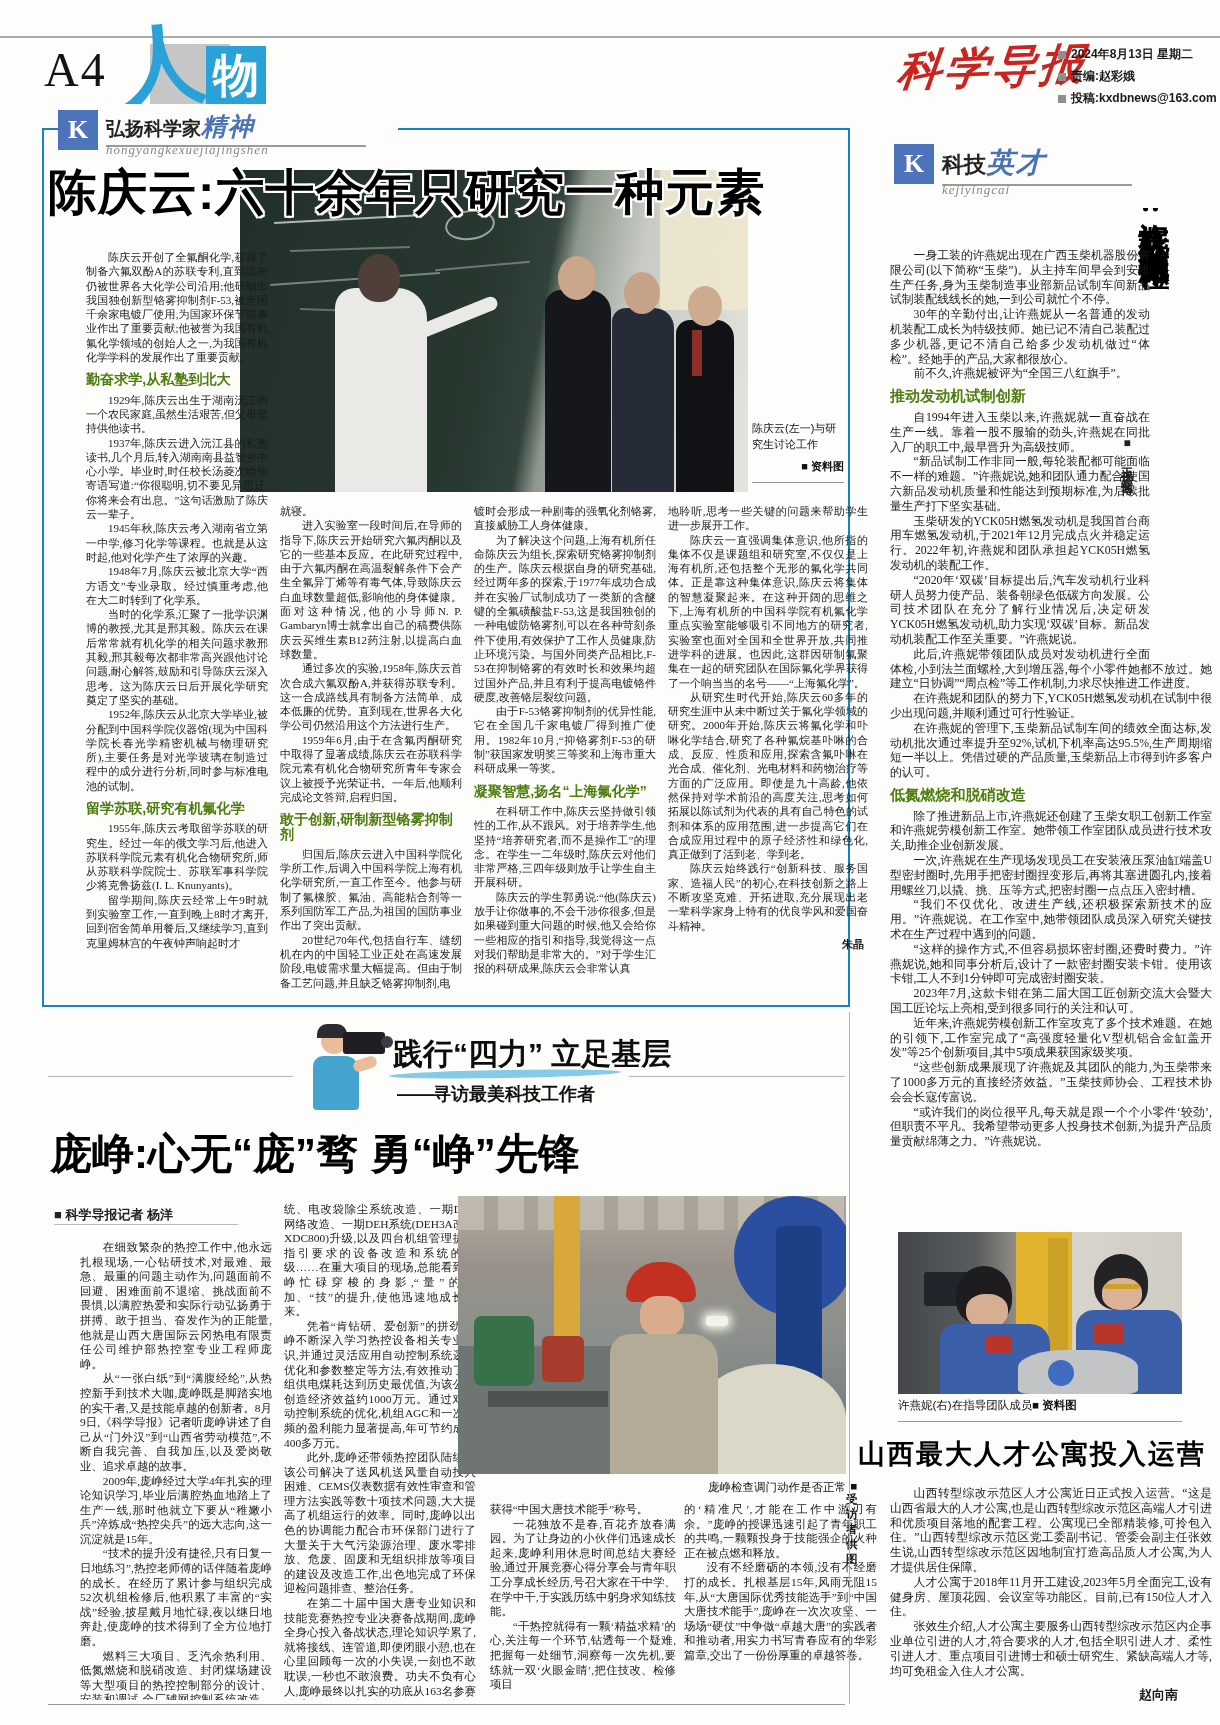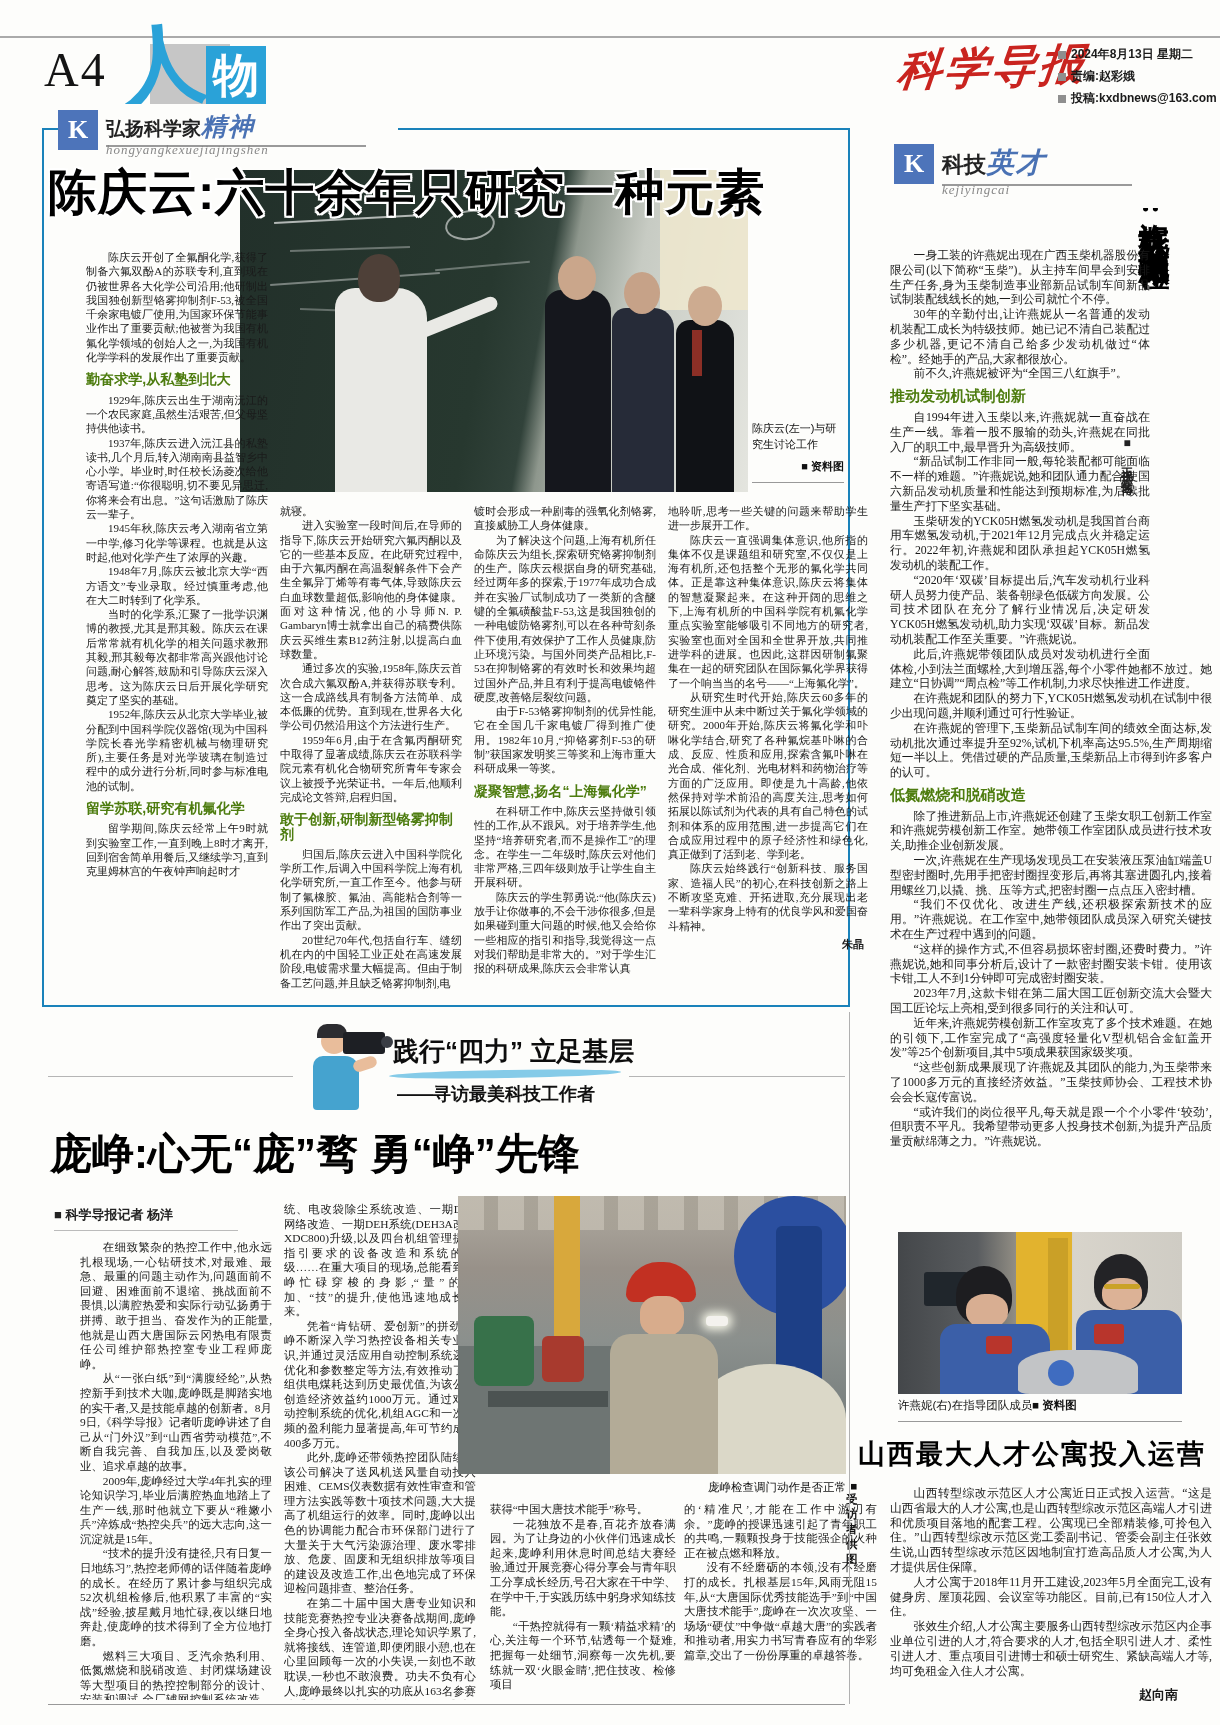--- a/index.html
+++ b/index.html
@@ -44,28 +44,28 @@
   .a1-caption{left:752px;top:420px;width:92px;font-family:"Liberation Sans",sans-serif;font-size:11px;line-height:16px;color:#111;}
   .a1-caption .credit{font-weight:bold;margin-top:6px;text-align:right;padding-bottom:8px;border-bottom:1px solid #999;}
 
   
   .photo{position:absolute;overflow:hidden;background:#8b8b88;}
   .chalk{background:rgba(255,255,255,.65);height:2px;}
 
   
   .mid-line{left:48px;top:1076px;width:797px;height:1px;background:#b5b5b5;}
   .mid-badge{left:293px;top:1012px;width:336px;height:106px;background:#fdfdfb;}
-  .mb-t1{position:absolute;left:100px;top:22px;font-family:"Liberation Sans",sans-serif;font-size:26px;font-weight:900;color:#0d0d0d;white-space:nowrap;}
+  .mb-t1{position:absolute;left:100px;top:22px;font-family:"Liberation Sans",sans-serif;font-size:30px;font-weight:900;color:#0d0d0d;white-space:nowrap;}
   .mb-swoosh{position:absolute;left:96px;top:58px;width:232px;height:8px;background:#85cbe8;border-radius:50%;transform:rotate(-1deg);}
   .mb-t2{position:absolute;left:104px;top:70px;font-family:"Liberation Sans",sans-serif;font-size:18px;font-weight:900;color:#111;white-space:nowrap;}
 
   
   .a4-title{left:50px;top:1126px;font-family:"Liberation Sans",sans-serif;font-size:42px;font-weight:900;color:#000;white-space:nowrap;letter-spacing:0;}
   .a4-byline{left:54px;top:1206px;width:184px;font-family:"Liberation Sans",sans-serif;font-size:13px;font-weight:bold;color:#222;
-      border-bottom:1px solid #bbb;padding-bottom:6px;display:flex;align-items:center;}
+      border-bottom:1px solid #bbb;display:flex;align-items:center;}
   .a4col{font-size:11.4px;line-height:14.6px;}
   .a4-caption{left:458px;top:1480px;width:388px;text-align:right;font-family:"Liberation Sans",sans-serif;font-size:11.5px;color:#111;}
   .a4-caption b{display:inline;font-weight:bold;}
   .bot-rule{left:48px;top:1704px;width:797px;height:1px;background:#999;}
   .vsep{left:849px;top:1012px;width:1px;height:692px;background:#b0b0b0;}
 
   
   .a2-badge{left:894px;top:138px;}
   .a2-body{left:858px;top:248px;width:322px;height:984px;font-size:11.8px;line-height:14.8px;}
   .a2-float{float:right;width:62px;height:400px;}
@@ -150,20 +150,21 @@
   <div class="ncol a1col" style="left:54px;top:250px;width:182px;height:748px;">
       <div class="np">陈庆云开创了全氟酮化学,获得了制备六氟双酚A的苏联专利,直到现在仍被世界各大化学公司沿用;他研制出我国独创新型铬雾抑制剂F-53,被全国千余家电镀厂使用,为国家环保节能事业作出了重要贡献;他被誉为我国有机氟化学领域的创始人之一,为我国有机化学学科的发展作出了重要贡献。</div>
       <div class="nh">勤奋求学,从私塾到北大</div>
       <div class="np">1929年,陈庆云出生于湖南沅江的一个农民家庭,虽然生活艰苦,但父母坚持供他读书。</div>
       <div class="np">1937年,陈庆云进入沅江县的私塾读书,几个月后,转入湖南南县益智乡中心小学。毕业时,时任校长汤菱次给他寄语写道:“你很聪明,切不要见异思迁,你将来会有出息。”这句话激励了陈庆云一辈子。</div>
       <div class="np">1945年秋,陈庆云考入湖南省立第一中学,修习化学等课程。也就是从这时起,他对化学产生了浓厚的兴趣。</div>
       <div class="np">1948年7月,陈庆云被北京大学“西方语文”专业录取。经过慎重考虑,他在大二时转到了化学系。</div>
       <div class="np">当时的化学系,汇聚了一批学识渊博的教授,尤其是邢其毅。陈庆云在课后常常就有机化学的相关问题求教邢其毅,邢其毅每次都非常高兴跟他讨论问题,耐心解答,鼓励和引导陈庆云深入思考。这为陈庆云日后开展化学研究奠定了坚实的基础。</div>
       <div class="np">1952年,陈庆云从北京大学毕业,被分配到中国科学院仪器馆(现为中国科学院长春光学精密机械与物理研究所),主要任务是对光学玻璃在制造过程中的成分进行分析,同时参与标准电池的试制。</div>
       <div class="nh">留学苏联,研究有机氟化学</div>
+      <div class="np">1955年,陈庆云考取留学苏联的研究生。经过一年的俄文学习后,他进入苏联科学院元素有机化合物研究所,师从苏联科学院院士、苏联军事科学院少将克鲁扬兹(I. L. Knunyants)。</div>
       <div class="np">留学期间,陈庆云经常上午9时就到实验室工作,一直到晚上8时才离开,回到宿舍简单用餐后,又继续学习,直到克里姆林宫的午夜钟声响起时才</div>
     </div>
   <div class="ncol a1col" style="left:248px;top:504px;width:182px;height:496px;">
       <div class="np cont">就寝。</div>
       <div class="np">进入实验室一段时间后,在导师的指导下,陈庆云开始研究六氟丙酮以及它的一些基本反应。在此研究过程中,由于六氟丙酮在高温裂解条件下会产生全氟异丁烯等有毒气体,导致陈庆云白血球数量超低,影响他的身体健康。面对这种情况,他的小导师N. P. Gambaryn博士就拿出自己的稿费供陈庆云买维生素B12药注射,以提高白血球数量。</div>
       <div class="np">通过多次的实验,1958年,陈庆云首次合成六氟双酚A,并获得苏联专利。这一合成路线具有制备方法简单、成本低廉的优势。直到现在,世界各大化学公司仍然沿用这个方法进行生产。</div>
       <div class="np">1959年6月,由于在含氟丙酮研究中取得了显著成绩,陈庆云在苏联科学院元素有机化合物研究所青年专家会议上被授予光荣证书。一年后,他顺利完成论文答辩,启程归国。</div>
       <div class="nh">敢于创新,研制新型铬雾抑制剂</div>
       <div class="np">归国后,陈庆云进入中国科学院化学所工作,后调入中国科学院上海有机化学研究所,一直工作至今。他参与研制了氟橡胶、氟油、高能粘合剂等一系列国防军工产品,为祖国的国防事业作出了突出贡献。</div>
       <div class="np">20世纪70年代,包括自行车、缝纫机在内的中国轻工业正处在高速发展阶段,电镀需求量大幅提高。但由于制备工艺问题,并且缺乏铬雾抑制剂,电</div>

